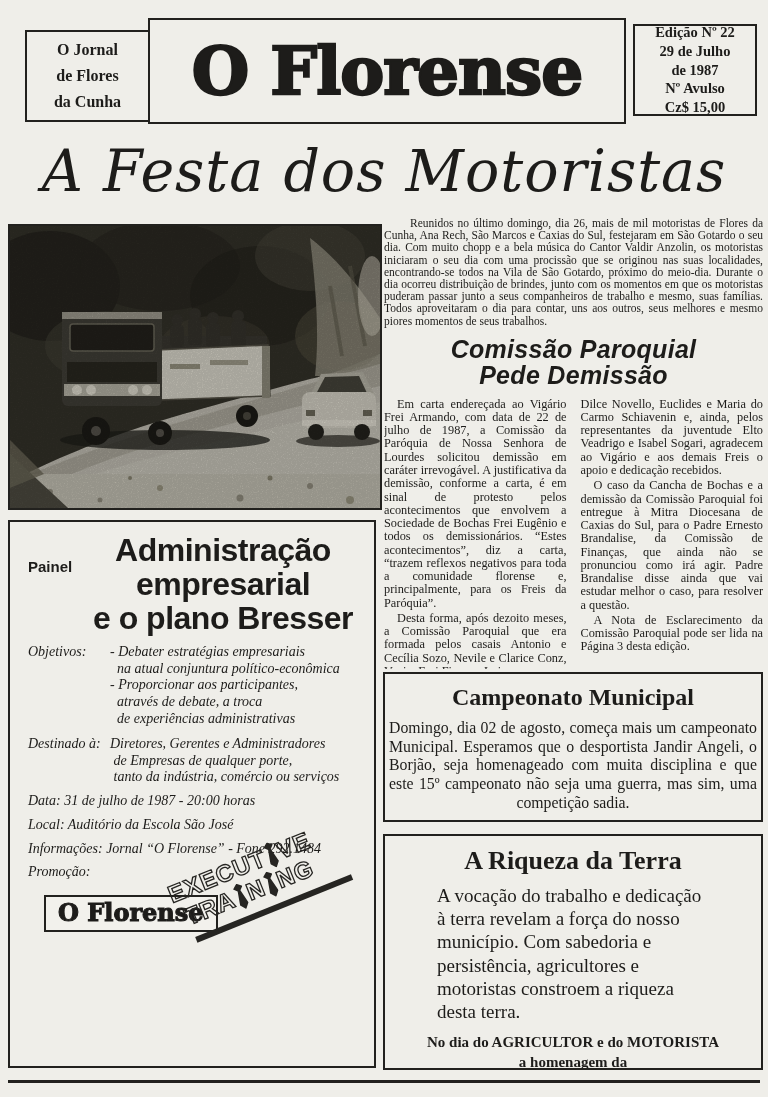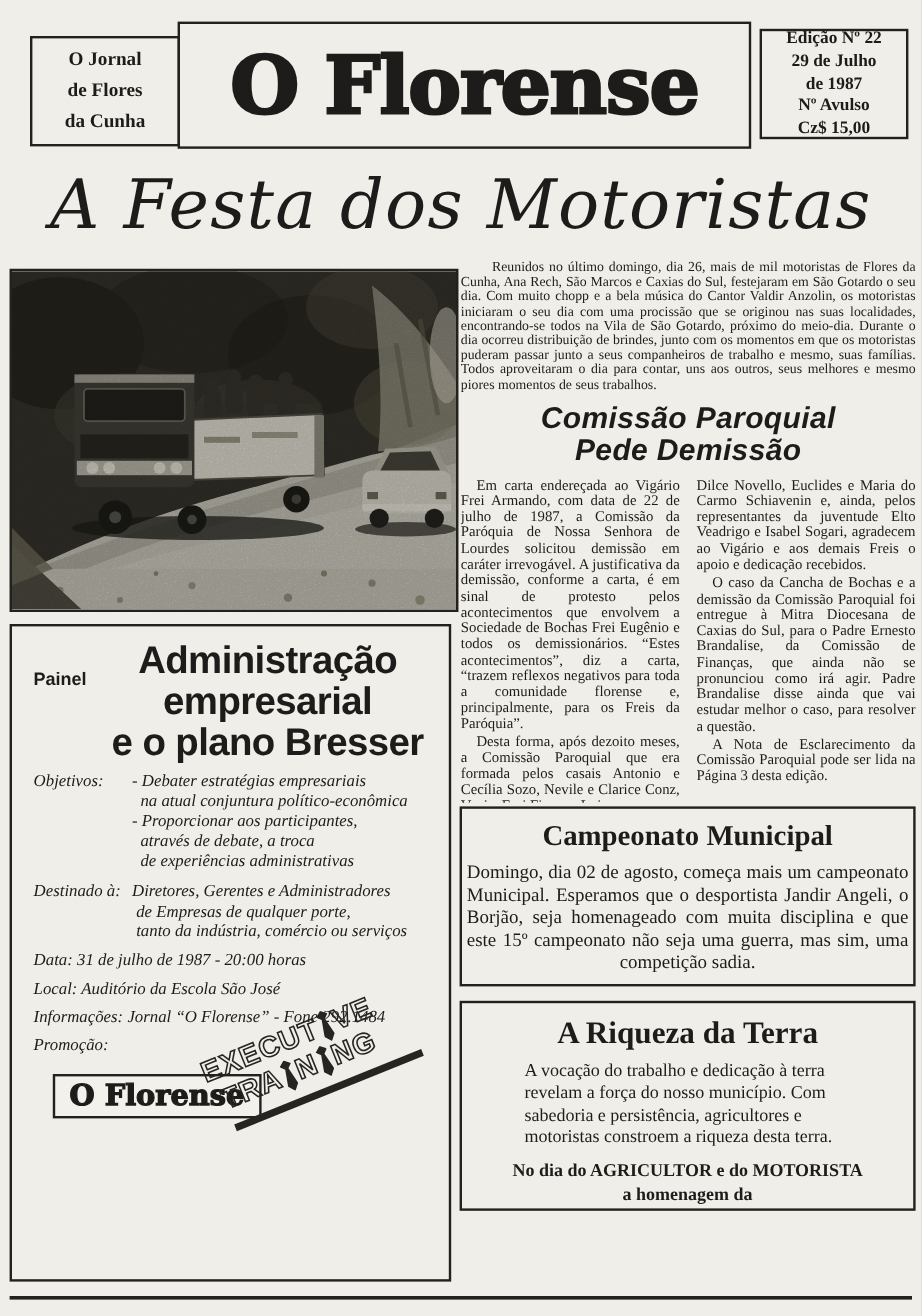--- a/index.html
+++ b/index.html
@@ -59,23 +59,23 @@
                  color:transparent;-webkit-text-stroke:1.3px #262522;line-height:.95;}
   .tie{display:inline-block;width:10px;height:27px;background:#262522;margin:0 2px;
        clip-path:polygon(50% 0,100% 15%,65% 28%,95% 80%,50% 100%,5% 80%,35% 28%,0 15%);}
   .training-underline{width:168px;height:6px;background:#262522;margin:7px 0 0 34px;}
 
   
   .campeonato-box{left:383px;top:672px;width:380px;height:150px;padding:10px 4px;overflow:hidden;}
   .campeonato-title{text-align:center;font-weight:bold;font-size:24px;}
   .campeonato-body{margin:8px 0 0;font-size:15.8px;line-height:1.18;text-align:justify;text-align-last:center;}
 
-  .riqueza-box{left:383px;top:834px;width:380px;height:175px;padding:10px 32px;overflow:hidden;}
+  .riqueza-box{left:383px;top:834px;width:380px;height:236px;padding:10px 32px;overflow:hidden;}
   .riqueza-title{text-align:center;font-weight:bold;font-size:26px;}
-  .riqueza-body{margin:8px auto 0;width:272px;font-size:15px;line-height:1.22;}
+  .riqueza-body{margin:8px auto 0;width:272px;font-size:19px;line-height:1.22;}
   .riqueza-tribute{margin-top:10px;text-align:center;font-weight:bold;font-size:15px;line-height:1.3;}
   .riqueza-org{margin-top:5px;text-align:center;font-family:"Liberation Sans",sans-serif;font-weight:bold;
                font-style:italic;font-size:19px;line-height:1.12;}
   .officials{display:flex;justify-content:center;gap:69px;margin-top:6px;text-align:right;}
   .official-name{font-weight:bold;font-size:15px;}
 
   .bottom-rule{left:8px;top:1080px;width:752px;height:3px;background:#22211e;}
 </style>
 </head>
 <body>

